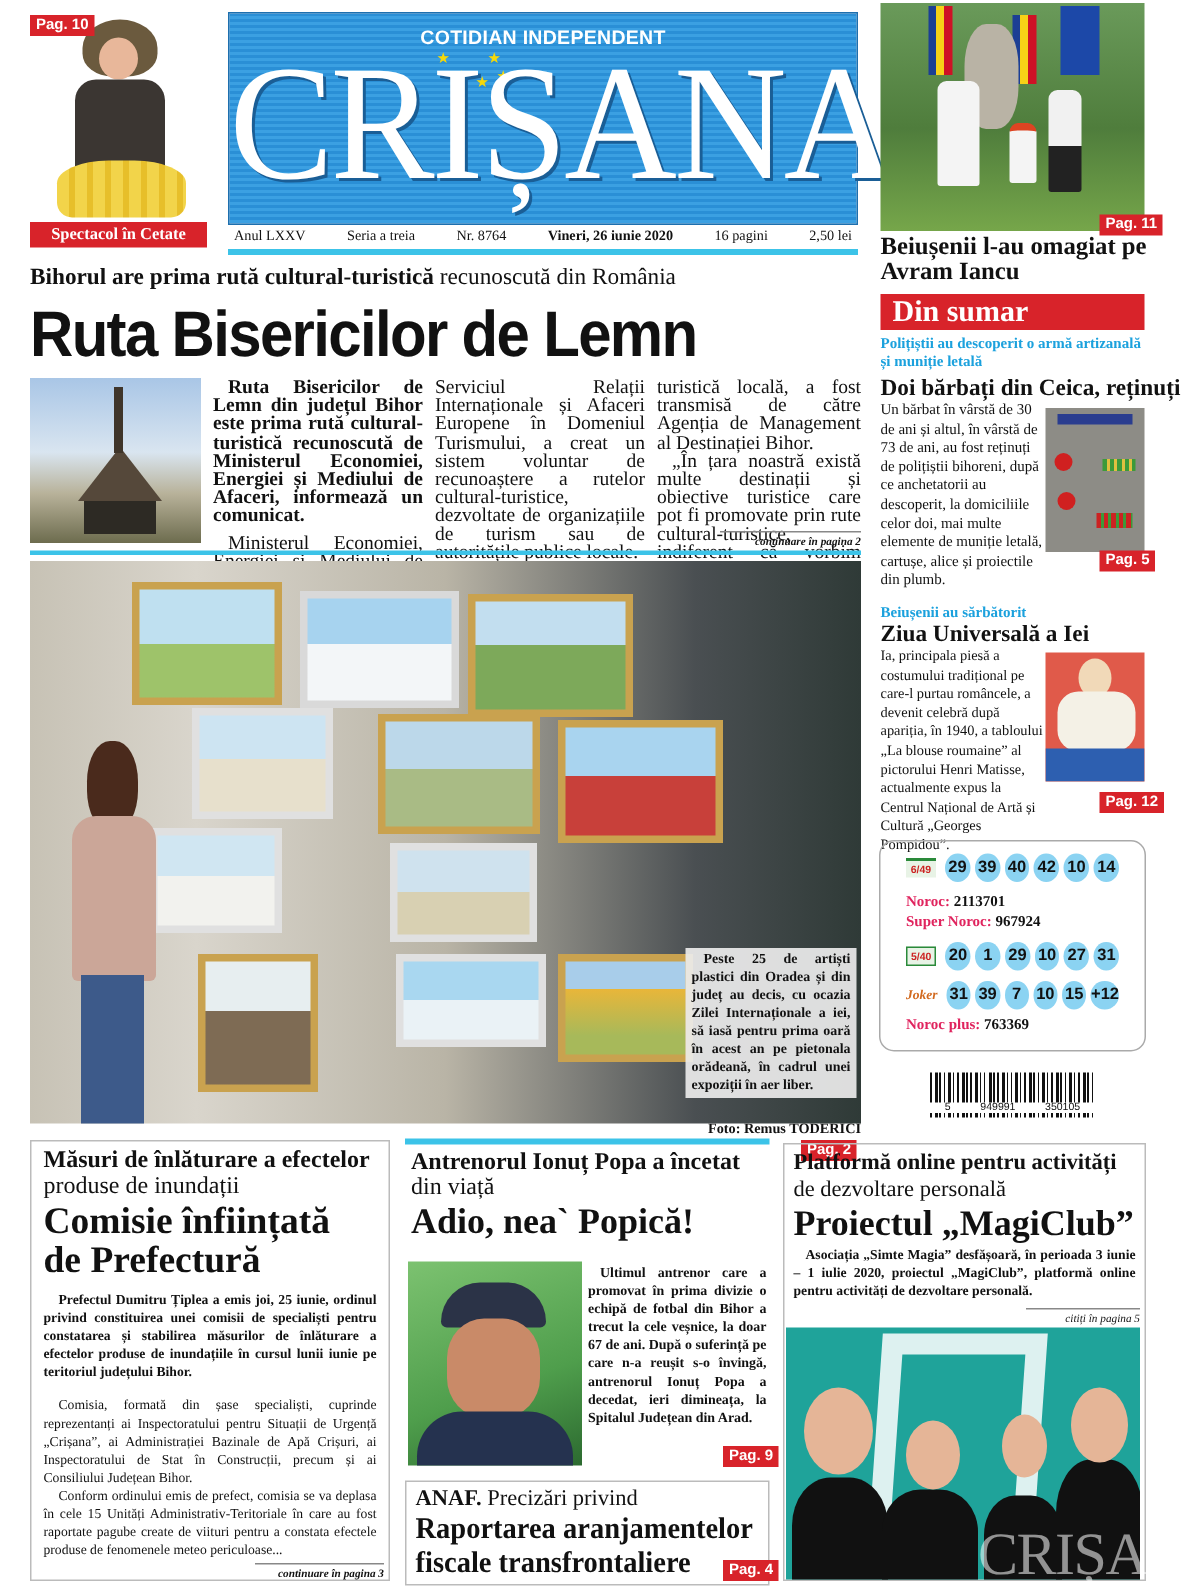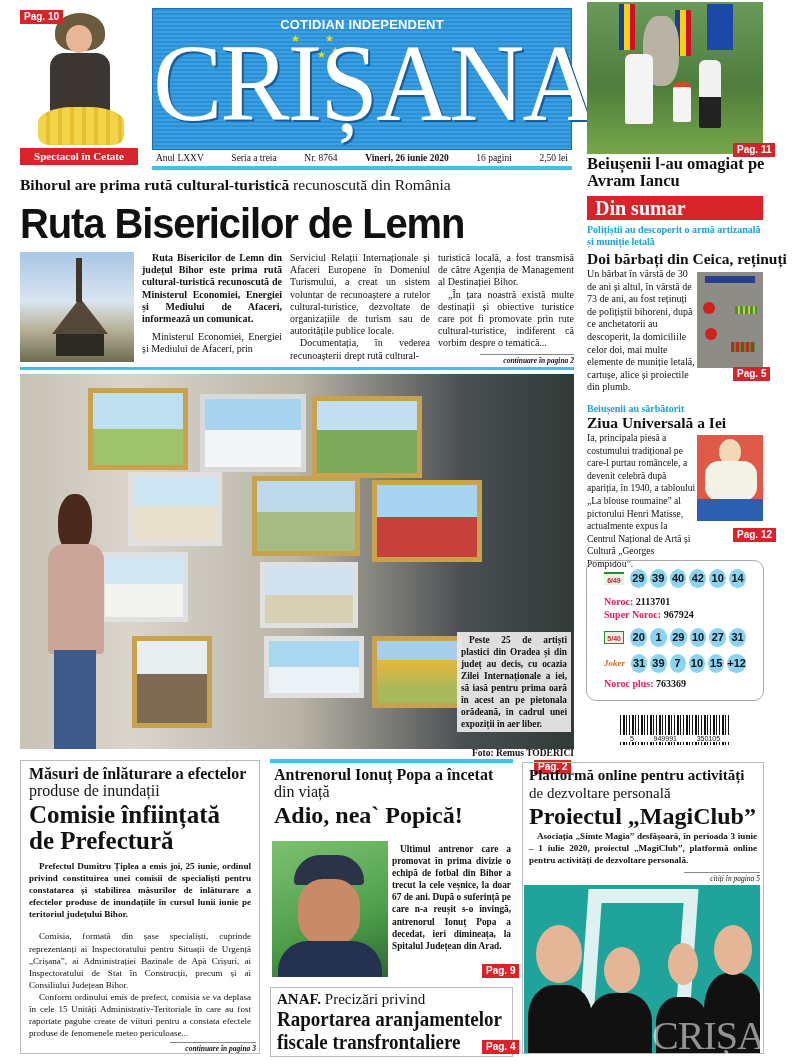--- a/index.html
+++ b/index.html
@@ -31,21 +31,21 @@
   .flag { position: absolute; width: 16px; height: 46px; }
   .kid { position: absolute; border-radius: 6px 6px 2px 2px; }
   #avram-title { left: 587px; top: 155px; width: 178px; font-size: 16.5px; font-weight: bold; line-height: 17px; }
   #din-sumar { left: 587px; top: 196px; width: 176px; height: 24px; background: #d8232a; color: #fff; font-size: 20px; font-weight: bold; line-height: 24px; padding-left: 8px; }
 
   
   #kicker { left: 20px; top: 176px; font-size: 15.5px; }
   #kicker b { font-weight: bold; }
   #headline { left: 20px; top: 196px; font-family: "Liberation Sans", sans-serif; font-weight: bold; font-size: 43px; letter-spacing: -1.2px; transform: scaleX(0.93); transform-origin: left; line-height: 54px; }
   #church-img { left: 20px; top: 252px; width: 114px; height: 110px; background: linear-gradient(to bottom, #a9c6e6 0%, #d9e5f0 45%, #b8b29a 70%, #6d6c4e 100%); overflow: hidden; }
-  .cols { position: absolute; top: 252px; font-size: 10px; line-height: 12.2px; text-align: justify; }
+  .cols { position: absolute; top: 252px; font-size: 13px; line-height: 12.2px; text-align: justify; }
   .cols p { text-indent: 10px; margin-bottom: 6px; }
   .cols p.tight { margin-bottom: 0; }
 
   
   #expo-img { left: 20px; top: 374px; width: 554px; height: 375px; background: linear-gradient(to right, #c7c2b5 0%, #d9d5cc 20%, #b9b4a6 50%, #4a4f52 80%, #2f3a37 100%); overflow: hidden; }
   .painting { position: absolute; background: #c9a24f; padding: 5px; }
   .painting > div { width: 100%; height: 100%; }
   #expo-caption { left: 457px; top: 632px; width: 114px; background: rgba(235,235,235,0.92); font-size: 9.3px; font-weight: bold; line-height: 12px; text-align: justify; padding: 2px 4px; text-indent: 8px; }
   #foto-credit { left: 440px; top: 748px; width: 134px; text-align: right; font-size: 9.5px; font-weight: bold; }
 

